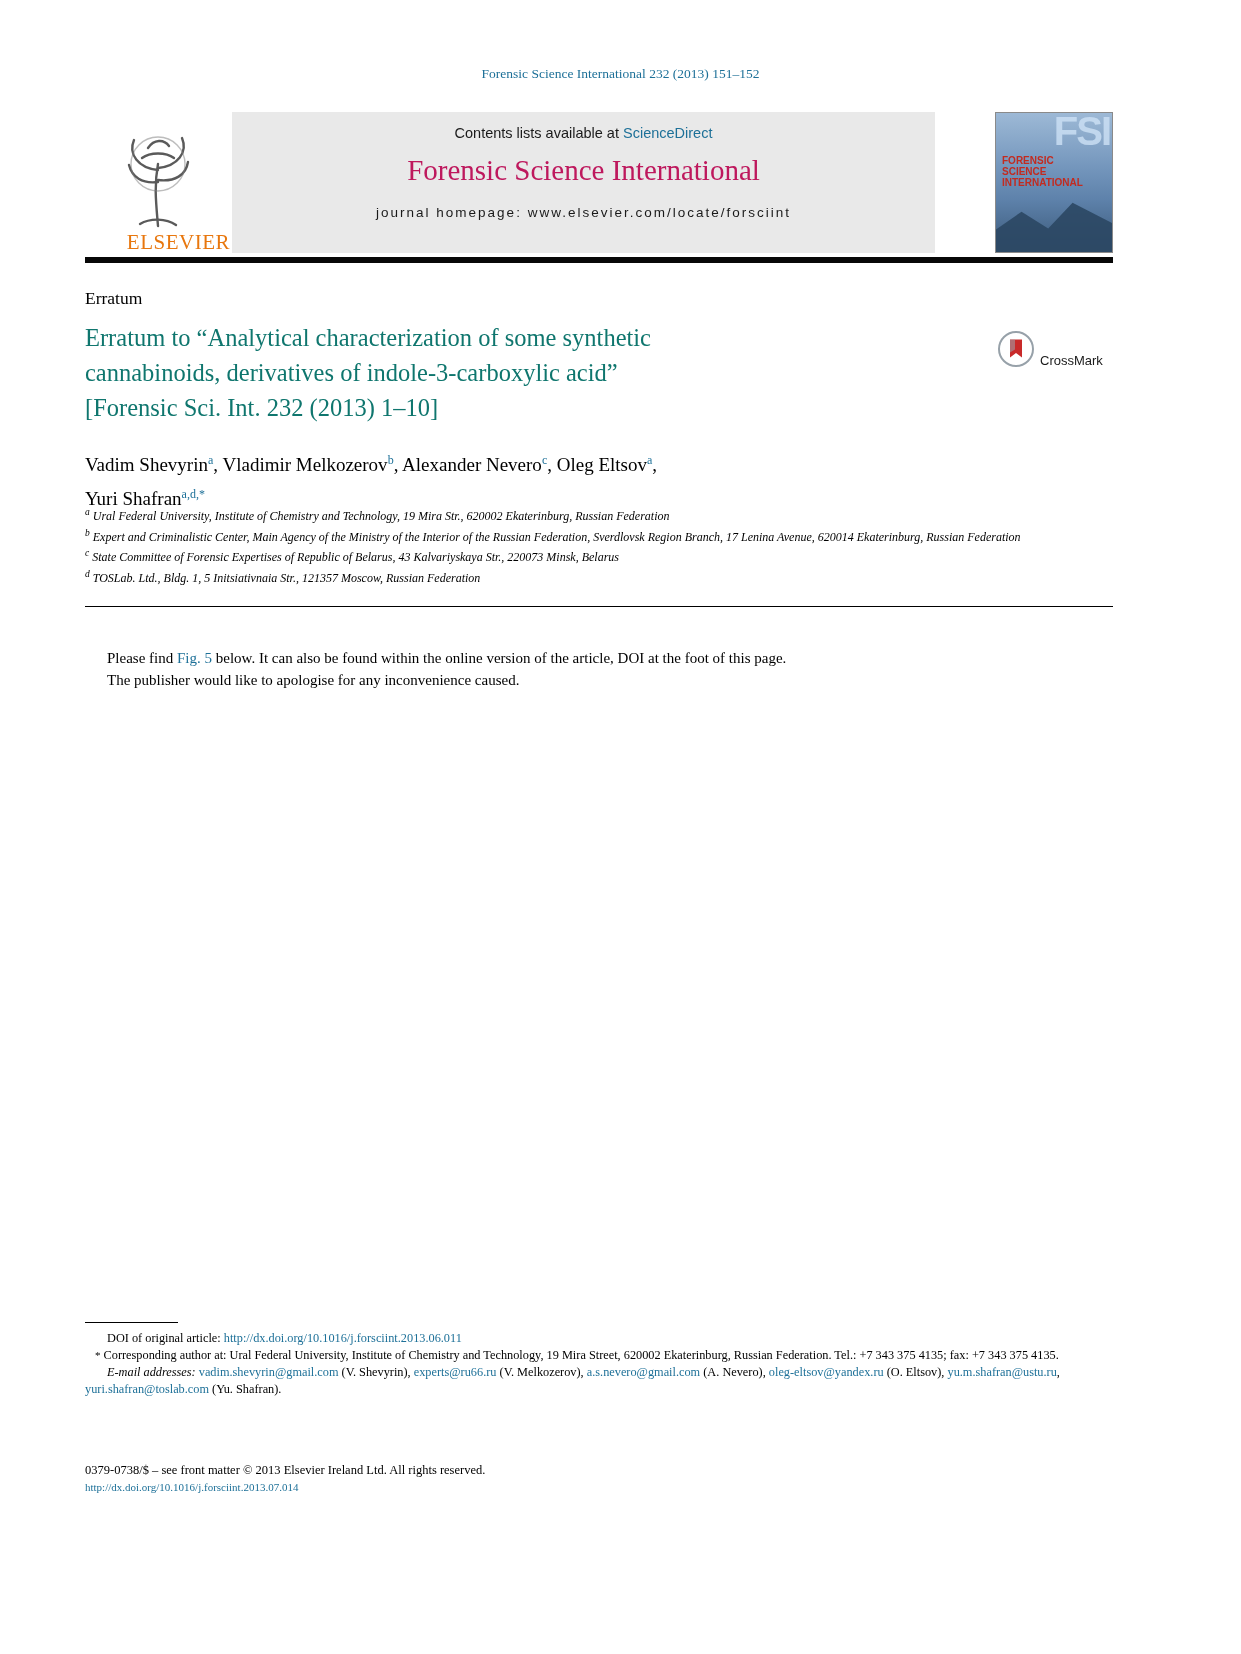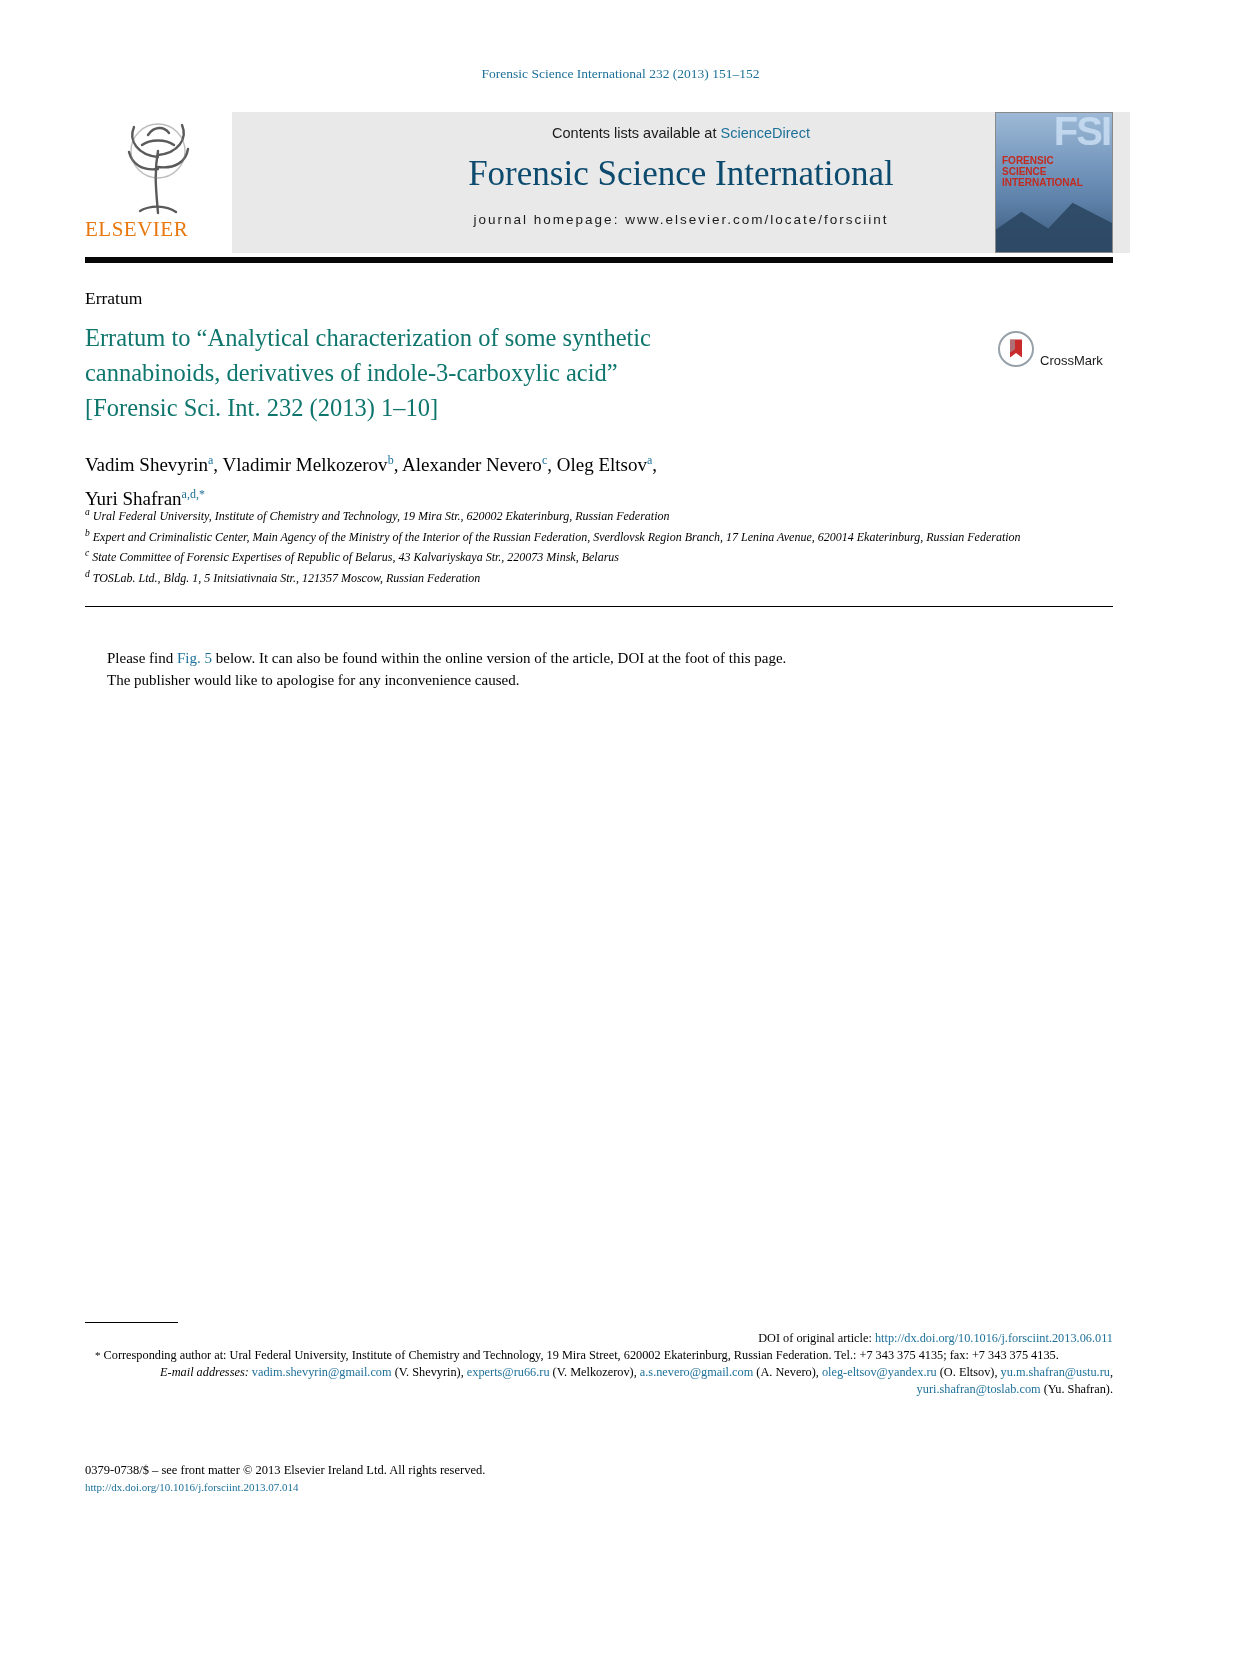--- a/index.html
+++ b/index.html
@@ -9,28 +9,28 @@
 
   .lnk { color:#1d7098; text-decoration:none; cursor:pointer; }
   .it { font-style:italic; }
 
   
   .journal-ref { position:absolute; top:66px; left:0; width:100%; text-align:center;
                  font-size:13.5px; color:#1d7098; }
 
   
   .masthead { position:absolute; top:112px; left:85px; width:1028px; height:141px; }
-  .logo-block { position:absolute; left:0; top:5px; width:145px; height:139px; text-align:left; }
+  .logo-block { position:absolute; left:0; top:18px; width:145px; height:139px; text-align:right; }
   .logo-block svg { display:block; margin:0 auto; }
   .elsevier-word { font-family:"Liberation Serif", serif; font-size:21px; color:#e8770e;
                    letter-spacing:0.5px; margin-top:-4px; }
-  .band { position:absolute; left:147px; top:0; width:898px; height:141px; background:#e9e9e9;
+  .band { position:absolute; left:147px; top:0; width:703px; height:141px; background:#e9e9e9;
           text-align:center; padding-top:13px; }
   .contents-line { font-family:"Liberation Sans", sans-serif; font-size:14.5px; color:#1a1a1a; }
-  .band-title { font-family:"Liberation Serif", serif; font-size:35px; color:#0c4a6e; margin-top:13px; }
+  .band-title { font-family:"Liberation Serif", serif; font-size:29px; color:#be185d; margin-top:13px; }
   .homepage-line { font-family:"Liberation Sans", sans-serif; font-size:13.5px; color:#1a1a1a;
                    letter-spacing:2px; margin-top:18px; }
 
   
   .cover { position:absolute; left:910px; top:0; width:118px; height:141px;
            background:linear-gradient(180deg,#9db9d6 0%,#7597bd 38%,#5e82ab 62%,#3a5878 100%);
            border:1px solid #8a8a8a; overflow:hidden; }
   .cover-fsi { position:absolute; top:-4px; right:2px; font-family:"Liberation Sans", sans-serif;
                font-weight:bold; font-size:40px; letter-spacing:-2px; color:rgba(205,225,245,0.8); }
   .cover-words { position:absolute; top:42px; left:6px; font-family:"Liberation Sans", sans-serif;
@@ -57,21 +57,21 @@
   .affiliations sup { font-size:9.5px; }
 
   .thin-rule { position:absolute; top:606px; left:85px; width:1028px; height:1px; background:#000; }
 
   
   .body-text { position:absolute; top:647px; left:107px; width:872px; font-size:15px; line-height:22px; }
 
   
   .fn-rule { position:absolute; top:1322px; left:85px; width:93px; border-top:1.5px solid #000; }
   .footnotes { position:absolute; top:1330px; left:85px; width:1028px; font-size:12.3px; line-height:17px; }
-  .fn-indent { text-indent:22px;text-align:right; }
+  .fn-indent { text-indent:22px; }
   .fn-corr { text-indent:10px; }
   .corr-marker { font-size:11px; }
 
   .copyright { position:absolute; top:1463px; left:85px; font-size:12.5px; }
   .doi-bottom { position:absolute; top:1481px; left:85px; font-size:11px; }
 </style>
 </head>
 <body>
 
 <div class="page">

